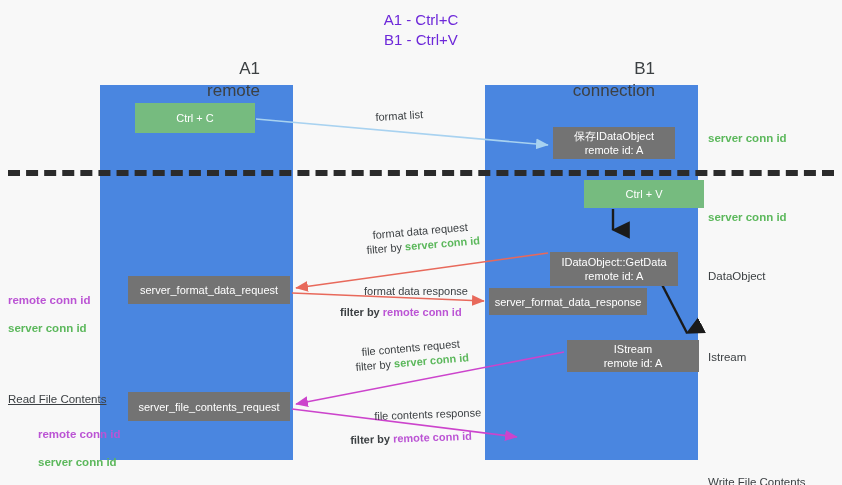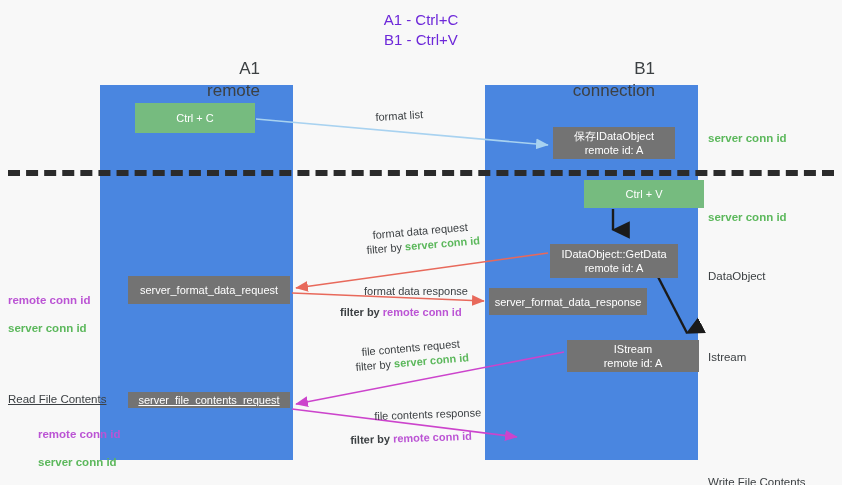--- a/index.html
+++ b/index.html
@@ -81,25 +81,25 @@
     white-space: pre-line;
     box-sizing: border-box;
     padding: 2px 4px;
   }
   .box.green { background: #76bb7f; }
   .box.orange { background: #737373; }
 
   #box-ctrlc   { left: 135px; top: 103px; width: 120px; height: 30px; }
   #box-save    { left: 553px; top: 127px; width: 122px; height: 32px; }
   #box-ctrlv   { left: 584px; top: 180px; width: 120px; height: 28px; }
-  #box-getdata { left: 550px; top: 244px; width: 128px; height: 34px; }
+  #box-getdata { left: 550px; top: 252px; width: 128px; height: 34px; }
   #box-fmtreq  { left: 128px; top: 276px; width: 162px; height: 28px; }
   #box-fmtres  { left: 489px; top: 288px; width: 158px; height: 27px; }
   #box-istream { left: 567px; top: 340px; width: 132px; height: 32px; }
-  #box-filereq { left: 128px; top: 392px; width: 162px; height: 16px; text-decoration: underline; }
+  #box-filereq { left: 128px; top: 392px; width: 162px; height: 29px; }
   #box-fileres { left: 522px; top: 423px; width: 165px; height: 27px; }
 
   
   .side-label {
     position: absolute;
     font-size: 11.5px;
     line-height: 14px;
     color: #3c4043;
     white-space: pre-line;
   }

